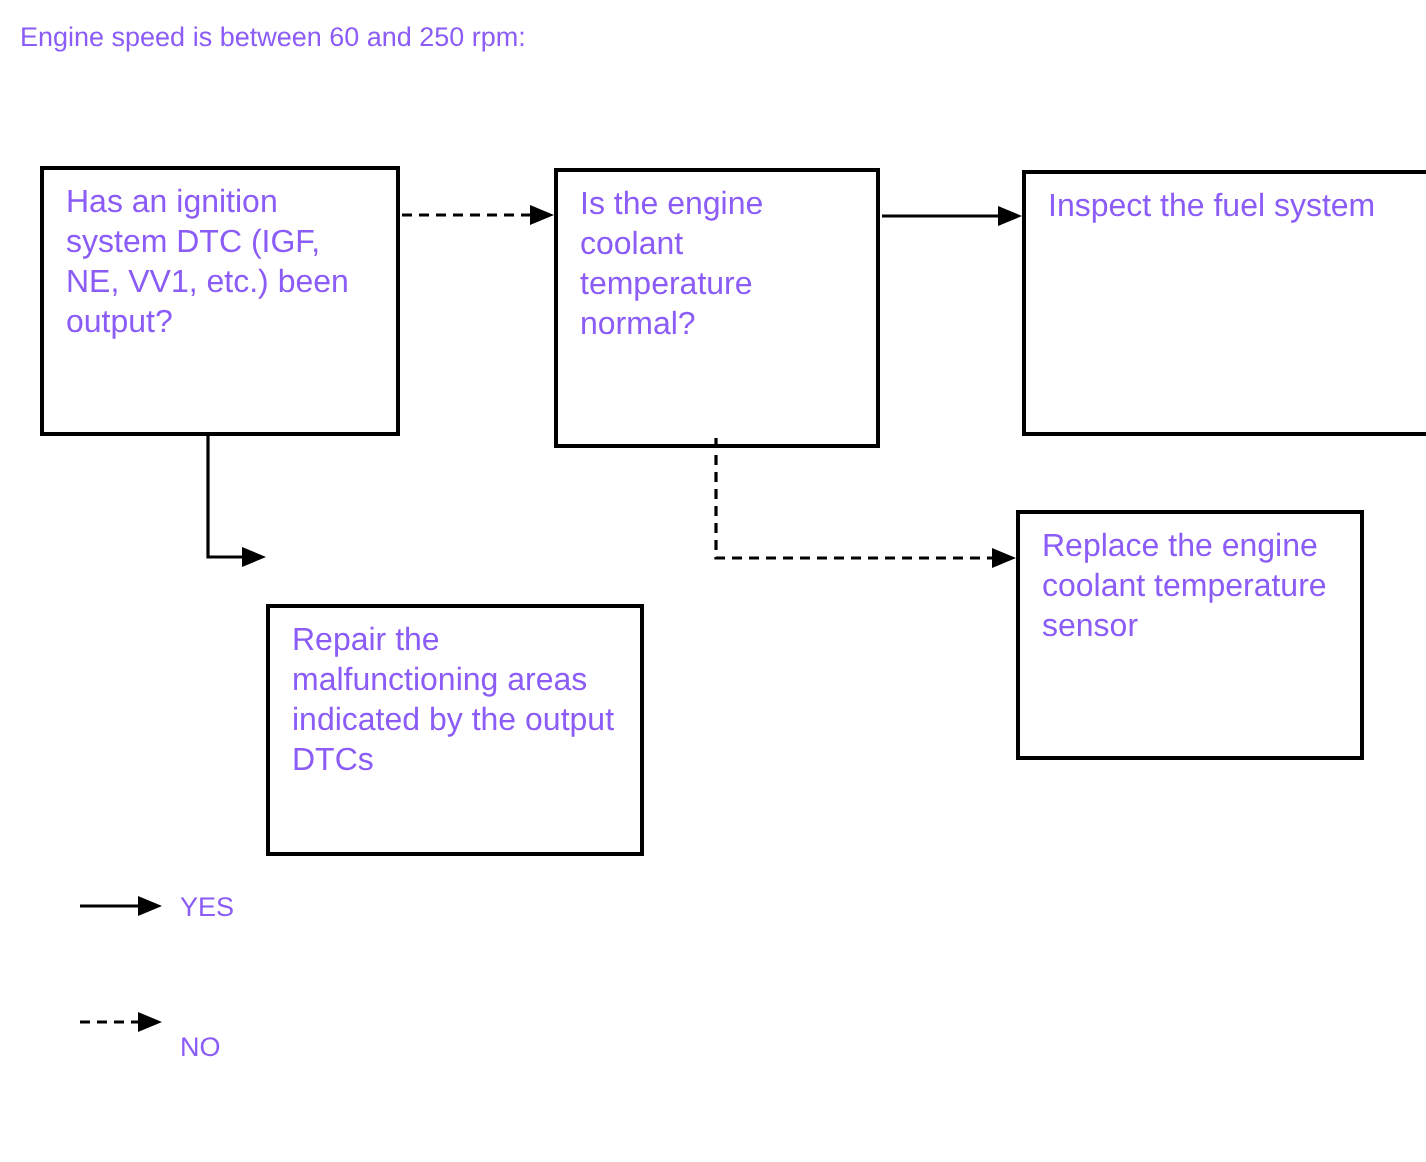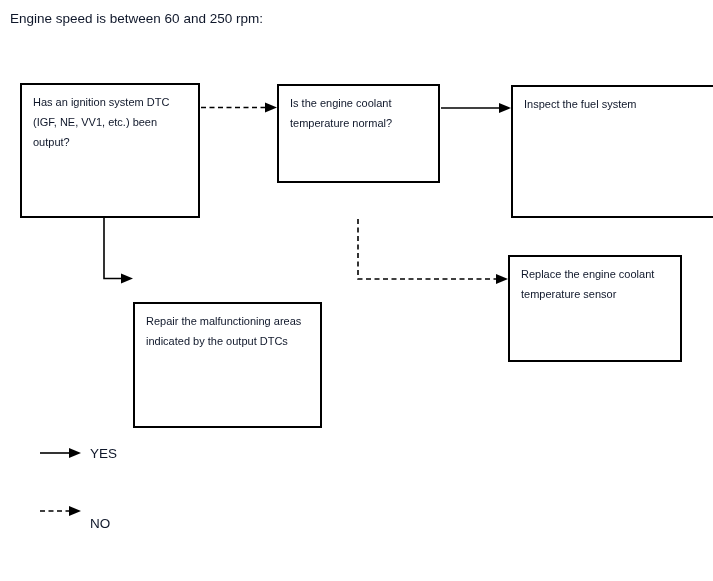--- a/index.html
+++ b/index.html
@@ -6,45 +6,45 @@
     margin: 0;
     padding: 0;
     background: #ffffff;
   }
   #canvas {
     position: relative;
     width: 713px;
     height: 581px;
     background: #ffffff;
     font-family: "Liberation Sans", sans-serif;
-    color: #0f172a;
+    color: #8b5cf6;
     overflow: hidden;
   }
   .heading {
     position: absolute;
     left: 10px;
     top: 9px;
     font-size: 13.5px;
     line-height: 20px;
     white-space: nowrap;
   }
   .box {
     position: absolute;
     box-sizing: border-box;
     border: 2px solid #000000;
     background: #ffffff;
     padding: 7px 11px;
-    font-size: 11px;
+    font-size: 16px;
     line-height: 20px;
   }
   #box-q1 { left: 20px;  top: 83px;  width: 180px; height: 135px; }
-  #box-q2 { left: 277px; top: 84px;  width: 163px; height: 99px; }
+  #box-q2 { left: 277px; top: 84px;  width: 163px; height: 140px; }
   #box-a1 { left: 511px; top: 85px;  width: 207px; height: 133px; }
   #box-a2 { left: 133px; top: 255px; width: 189px; height: 126px; margin-top: 47px; }
-  #box-a3 { left: 508px; top: 255px; width: 174px; height: 107px; }
+  #box-a3 { left: 508px; top: 255px; width: 174px; height: 125px; }
   #connector-layer {
     position: absolute;
     left: 0;
     top: 0;
     width: 713px;
     height: 581px;
   }
   .conn {
     stroke: #000000;
     stroke-width: 1.6;

